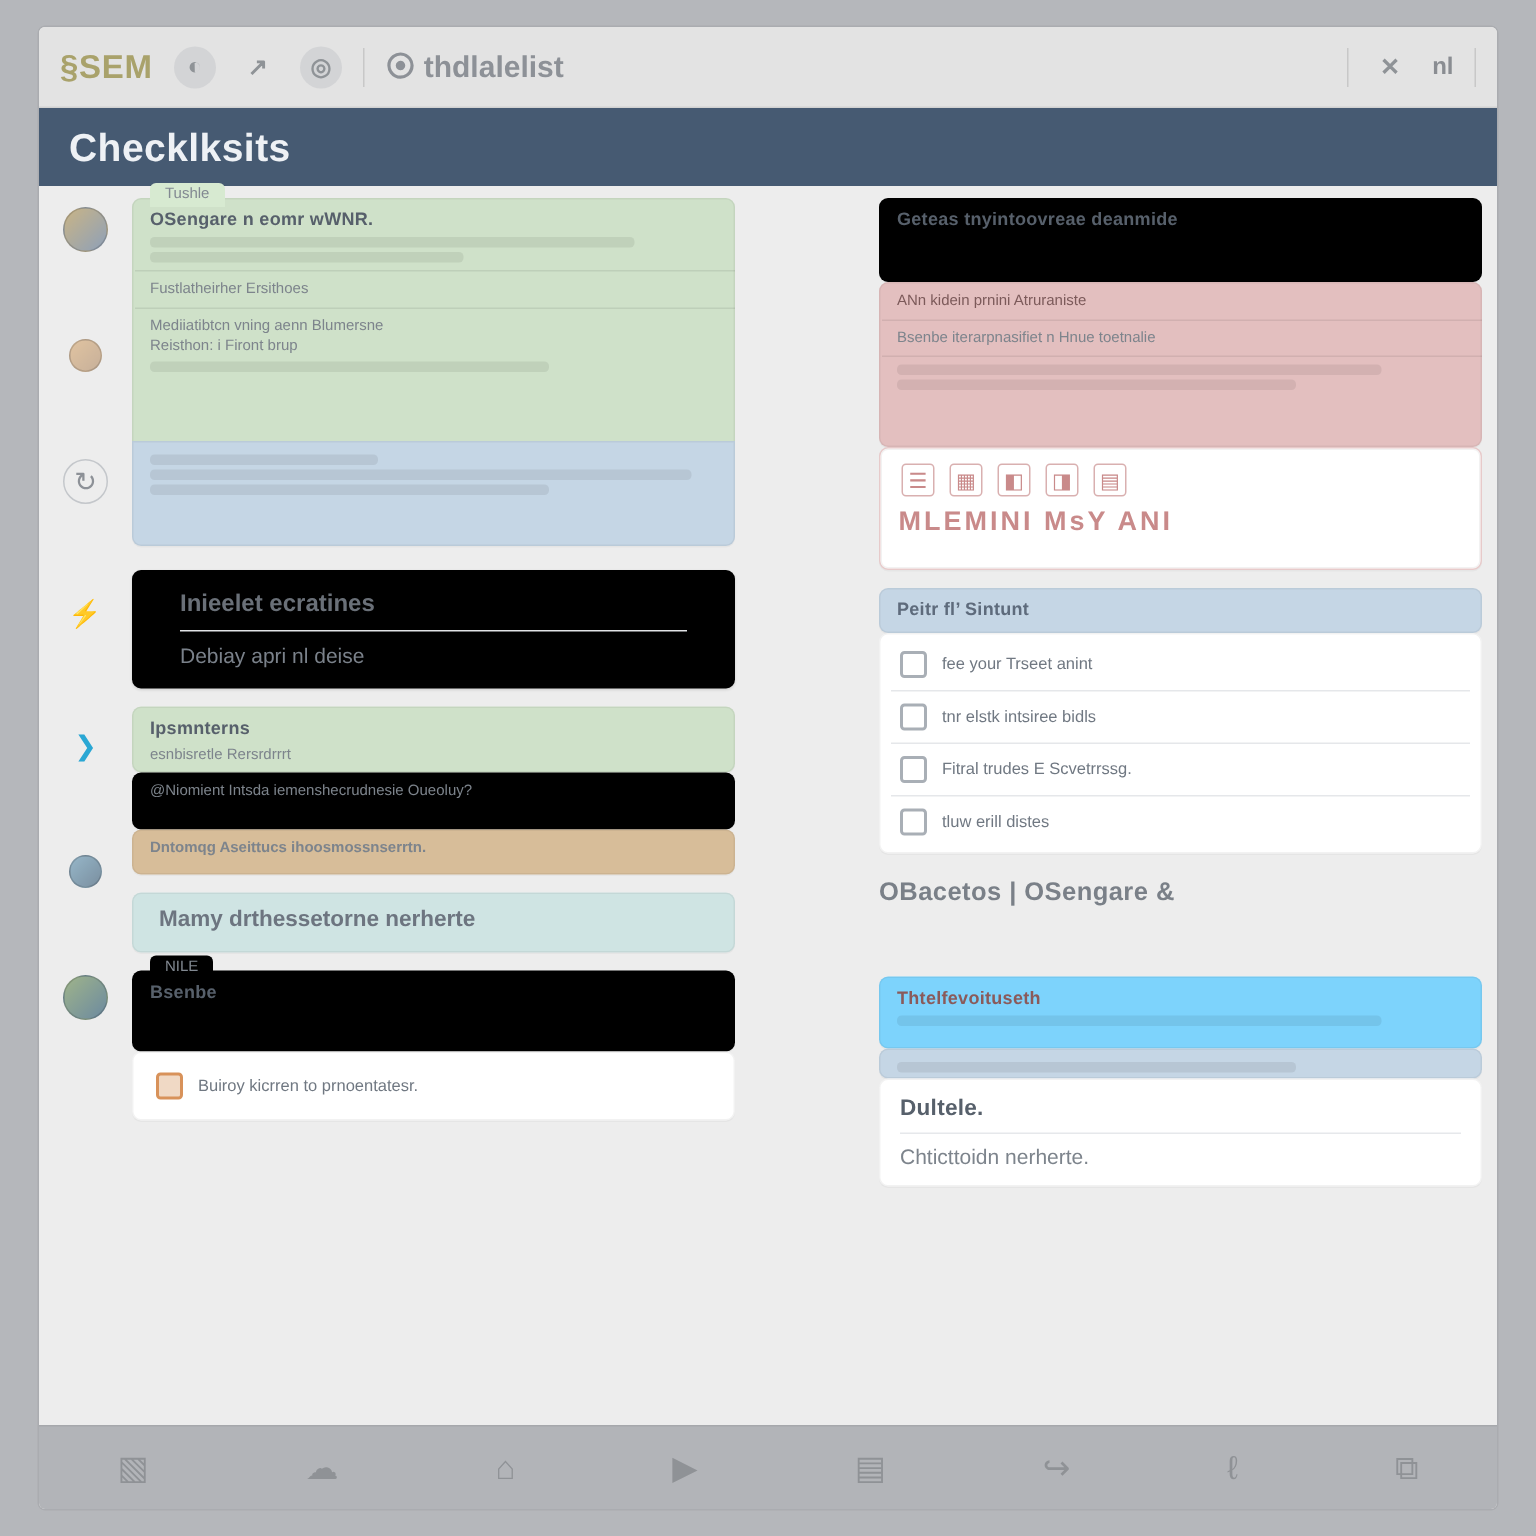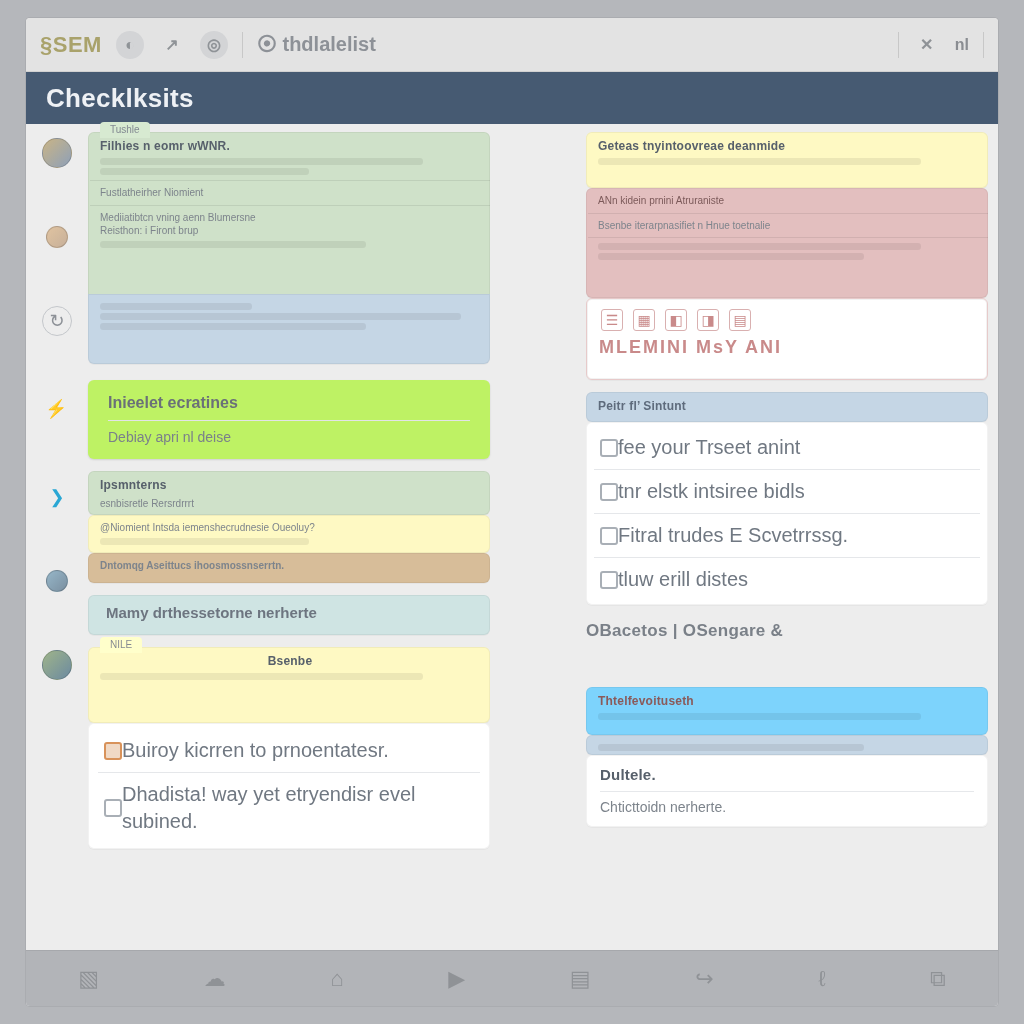--- a/index.html
+++ b/index.html
@@ -78,38 +78,38 @@
     position:absolute; top:-10px; left:12px;
     padding: 1px 10px; font-size:10px; border-radius: 4px 4px 0 0;
     background: inherit; filter: brightness(1.04);
   }
   .card h4 { font-size: 12px; margin-bottom: 4px; color:#57606b; font-weight:700; letter-spacing:.2px;}
   .hr { height:1px; background: rgba(0,0,0,.08); margin: 5px -10px; }
   .muted { color:#7d848c; }
   .tiny { font-size:10px; }
   .c-green { background:#cfe1c9; }
   .c-blue  { background:#c5d6e5; }
-  .c-tan   { background:#fef9c3; }
+  .c-tan   { background:#000000; }
   .c-tan2  { background:#d7bd99;font-weight:bold; }
   .c-rose  { background:#e3bfbf; }
   .c-rose2 { background:#7dd3fc; }
   .c-teal  { background:#cfe4e3; }
   .c-white { background:#ffffff; }
 
   .panel-white {
-    background:#bef264; border-radius: 6px; padding: 14px 20px;
+    background:#000000; border-radius: 6px; padding: 14px 32px;
     box-shadow: 0 1px 2px rgba(0,0,0,.12);
   }
   .panel-white h3 { font-size: 16px; color:#6a7078; font-weight:800; margin-bottom: 8px;}
   .panel-white .sub { font-size: 14px; color:#7a818a; margin-top: 8px;}
   .panel-white .divider { height:1px; background:#e2e4e7; margin:4px 0 0 0;}
 
   .check-row {
-    display:flex; align-items:center; 
-    padding: 8px 6px; font-size: 20px; color:#707882;
+    display:flex; align-items:center; gap:10px;
+    padding: 8px 6px; font-size: 11px; color:#707882;
     border-bottom: 1px solid #e5e7ea;
   }
   .check-row:last-child { border-bottom: none; }
   .cbox {
     width:18px; height:18px; border:2px solid #a9afb6; border-radius:3px; flex:0 0 auto;
     display:inline-block;
   }
   .cbox.orange { border-color:#d8925a; background:#f0d9c5; }
 
   .section-label {
@@ -179,25 +179,25 @@
       <div class="avatar" style="background:linear-gradient(135deg,#9fb48a,#6c8aa0);"></div>
     </div>
 
     <div class="board">
 
       <div class="col">
 
         <div class="stack">
           <div class="card c-green" style="height:168px;">
             <span class="tab tiny muted">Tushle</span>
-            <h4>Filhies n eomr wWNR.</h4>
+            <h4>OSengare n eomr wWNR.</h4>
             <div class="ph w85"></div>
               <div class="ph w55"></div>
             <div class="hr"></div>
-            <div class="tiny muted">Fustlatheirher Niomient</div>
+            <div class="tiny muted">Fustlatheirher Ersithoes</div>
             <div class="hr"></div>
             <div class="tiny muted">Mediiatibtcn vning aenn Blumersne</div>
             <div class="tiny muted">Reisthon: i Firont brup</div>
             <div class="ph w70"></div>
           </div>
           <div class="card c-blue" style="height:70px; margin-top:-6px; border-top-left-radius:0;border-top-right-radius:0;">
             <div class="ph w40"></div>
               <div class="ph w95"></div>
               <div class="ph w70"></div>
           </div>
@@ -221,33 +221,29 @@
           <div class="card c-tan2" style="height:30px;">
             <div class="tiny muted">Dntomqg Aseittucs ihoosmossnserrtn.</div>
           </div>
         </div>
 
         <div class="card c-teal" style="height:40px;">
           <div class="col-title">Mamy drthessetorne nerherte</div>
         </div>
 
         <div class="stack">
-          <div class="card c-tan" style="height:76px;text-align:center;">
+          <div class="card c-tan" style="height:54px;">
             <span class="tab tiny muted">NILE</span>
             <h4>Bsenbe</h4>
             <div class="ph w85"></div>
           </div>
           <div class="card c-white" style="padding:6px 10px;">
             <div class="check-row">
               <span class="cbox orange"></span>
               <span>Buiroy kicrren to prnoentatesr.</span>
-            </div>
-            <div class="check-row">
-              <span class="cbox"></span>
-              <span>Dhadista! way yet etryendisr evel subined.</span>
             </div>
           </div>
         </div>
       </div>
 
       <div class="col">
 
         <div class="stack">
           <div class="card c-tan" style="height:56px;">
             <h4>Geteas tnyintoovreae deanmide</h4>

